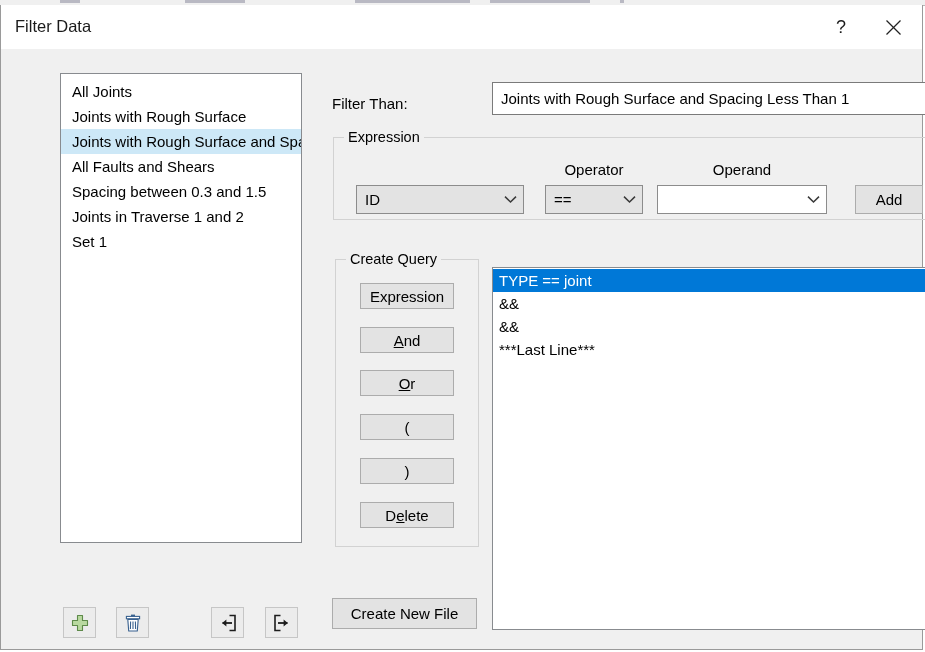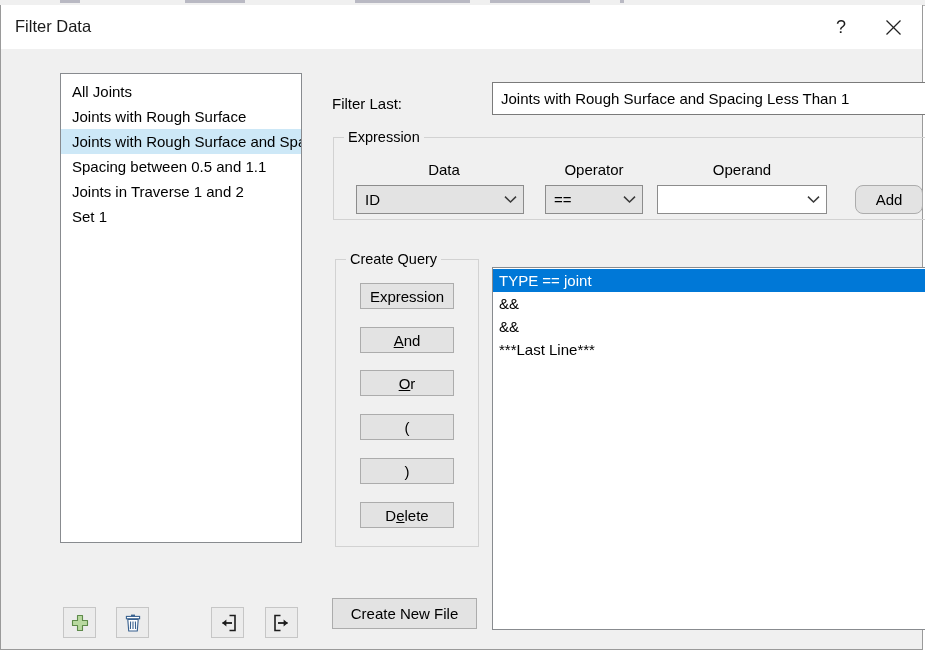--- a/index.html
+++ b/index.html
@@ -206,21 +206,21 @@
     border: 1px solid #acacac;
     box-sizing: border-box;
     font-family: "Liberation Sans", sans-serif;
     font-size: 15px;
     color: #000;
     display: flex;
     align-items: center;
     justify-content: center;
     padding: 0;
   }
-  .btn.add-expr { left: 810px; top: 136px; width: 68px; height: 29px; border-radius: 8px; }
+  .btn.add-expr { left: 810px; top: 136px; width: 68px; height: 29px; }
 
   .btn.q { left: 315px; width: 94px; height: 26px; }
   .btn.q-expression { top: 234px; }
   .btn.q-and        { top: 278px; }
   .btn.q-or         { top: 321px; }
   .btn.q-open       { top: 365px; }
   .btn.q-close      { top: 409px; }
   .btn.q-delete     { top: 453px; }
 
   .btn.create-new-file {
@@ -280,21 +280,22 @@
       </svg>
     </div>
   </div>
 
   <div class="client">
 
     <div class="filter-list">
       <div class="filter-item">All Joints</div>
       <div class="filter-item">Joints with Rough Surface</div>
       <div class="filter-item selected">Joints with Rough Surface and Spacing Less Than 1</div>
-      <div class="filter-item">Spacing between 0.5 and 1.1</div>
+      <div class="filter-item">All Faults and Shears</div>
+      <div class="filter-item">Spacing between 0.3 and 1.5</div>
       <div class="filter-item">Joints in Traverse 1 and 2</div>
       <div class="filter-item">Set 1</div>
     </div>
 
     <div class="icon-btn add">
       <svg width="20" height="20" viewBox="0 0 20 20">
         <path d="M7.5 2.5 h5 v5 h5 v5 h-5 v5 h-5 v-5 h-5 v-5 h5 z" fill="#b9d9a0" stroke="#5e8a4a" stroke-width="1.1" stroke-linejoin="round"></path>
       </svg>
     </div>
 
@@ -318,28 +319,27 @@
     </div>
 
     <div class="icon-btn exp">
       <svg width="20" height="20" viewBox="0 0 20 20">
         <path d="M8.5 2.5 H3 V17.5 H8.5" fill="none" stroke="#1c1c1c" stroke-width="1.6"></path>
         <line x1="6" y1="10" x2="15.5" y2="10" stroke="#1c1c1c" stroke-width="1.8"></line>
         <path d="M15.8 10 L11.6 6.6 L11.6 13.4 Z" fill="#1c1c1c"></path>
       </svg>
     </div>
 
-    <div class="filter-name-label">Filter Last:</div>
+    <div class="filter-name-label">Filter Than:</div>
     <input class="filter-name-input" type="text" value="Joints with Rough Surface and Spacing Less Than 1" style="">
 
     <div class="group expression">
       <span class="group-title">Expression</span>
     </div>
 
-    <div class="col-head data">Data</div>
     <div class="col-head oper">Operator</div>
     <div class="col-head opnd">Operand</div>
 
     <div class="combo data">
       <span class="val">ID</span>
       <span class="chev">
         <svg width="13" height="9" viewBox="0 0 13 9">
             <path d="M1 1.6 L6.5 7 L12 1.6" fill="none" stroke="#3a3a3a" stroke-width="1.5"></path>
           </svg>
       </span>

